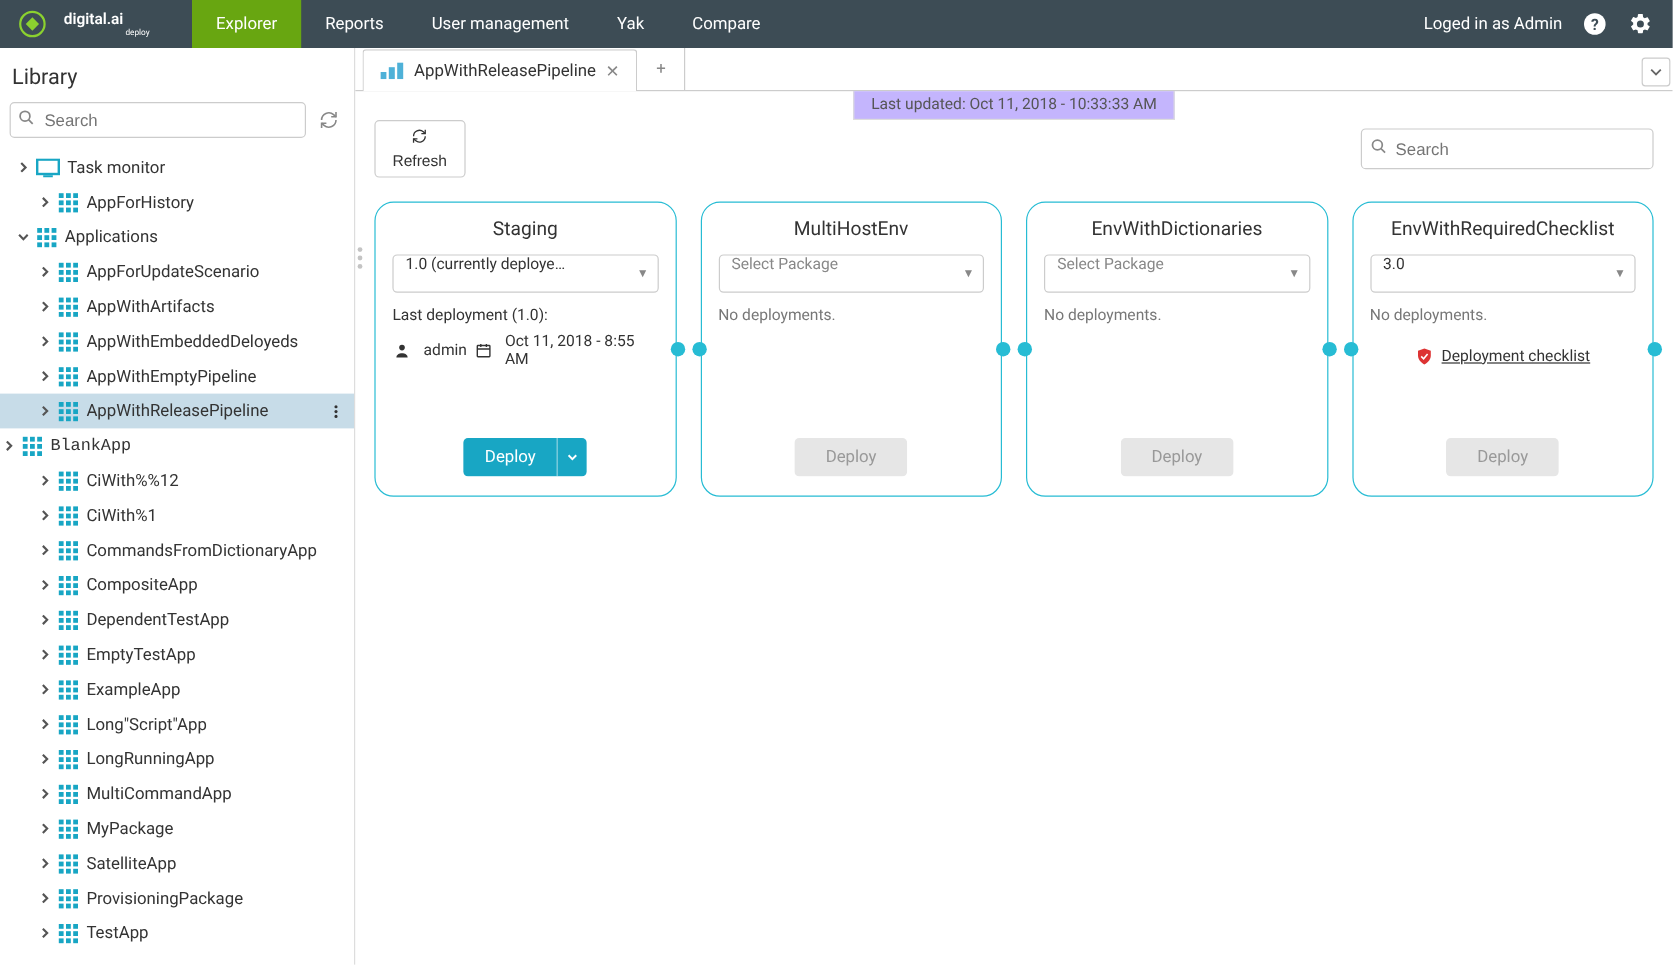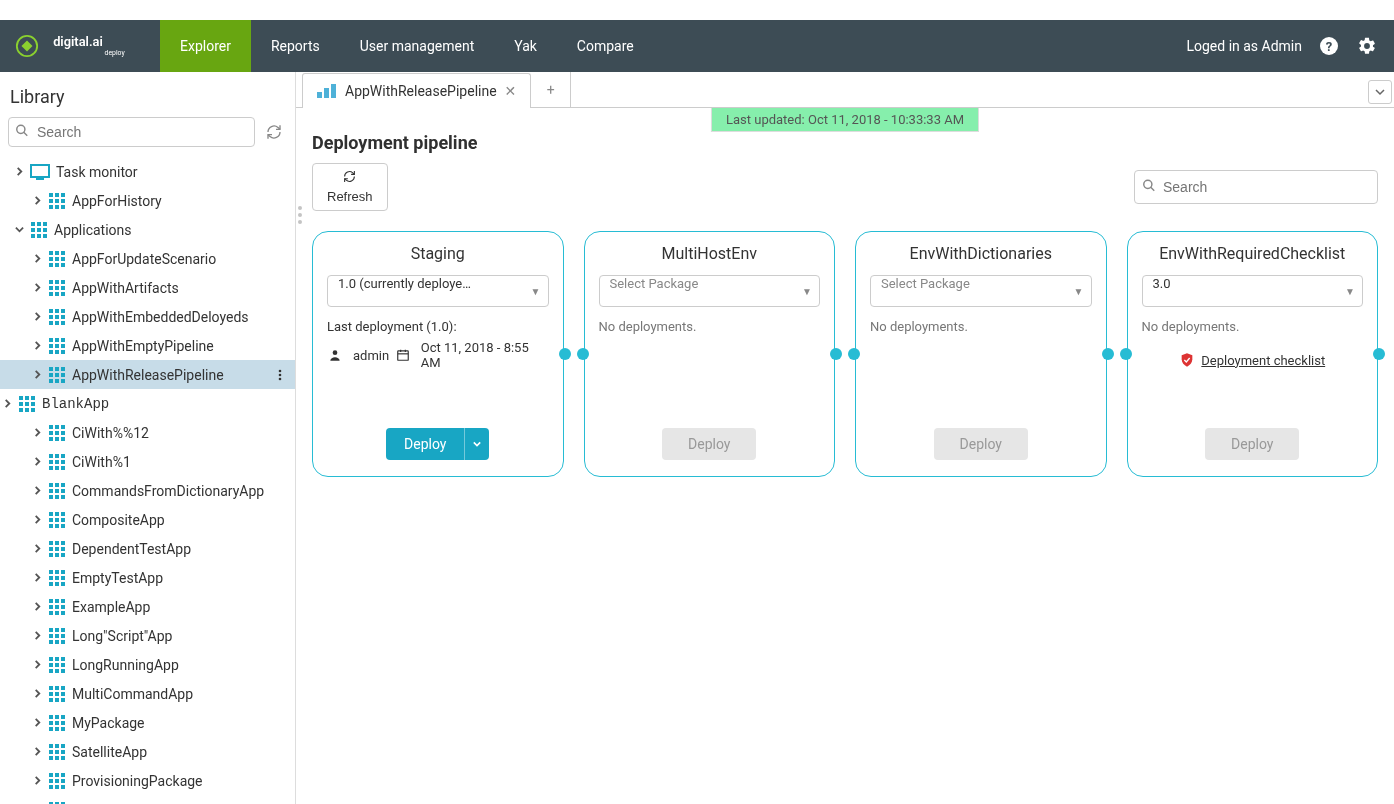--- a/index.html
+++ b/index.html
@@ -1,19 +1,19 @@
 <!DOCTYPE html>
 <html><head>
 <meta charset="utf-8">
 <style>
 * { box-sizing: border-box; margin: 0; padding: 0; }
 body { font-family: -apple-system, BlinkMacSystemFont, "Segoe UI", Roboto, Helvetica, Arial, sans-serif; font-size: 14px; color: #333; background: #fff; }
 
 
-.header { display: flex; align-items: center; background: #3d4c55; height: 52px; color: #fff; margin-top: 20px; }
+.header { display: flex; align-items: center; background: #3d4c55; height: 40px; color: #fff; }
 .logo { display: flex; align-items: center; gap: 6px; padding: 0 14px; height: 100%; }
 .logo svg { height: 24px; }
 .nav { display: flex; height: 100%; }
 .nav-item { display: flex; align-items: center; padding: 0 20px; cursor: pointer; color: #fff; font-size: 14px; }
 .nav-item.active { background: #68a611; }
 .header-right { margin-left: auto; display: flex; align-items: center; gap: 16px; padding-right: 16px; }
 .icon-btn { display: flex; align-items: center; justify-content: center; width: 22px; height: 22px; cursor: pointer; color: #fff; }
 
 
 .main-wrap { display: flex; height: calc(100vh - 40px); }
@@ -36,21 +36,21 @@
 .tree-menu { margin-left: auto; display: none; }
 .tree-item.selected .tree-menu { display: inline-flex; }
 
 .tabs { display: flex; align-items: stretch; height: 36px; border-bottom: 1px solid #ccc; position: relative; }
 .tab { display: flex; align-items: center; gap: 8px; padding: 0 14px; border-right: 1px solid #ccc; border-top: 1px solid #ccc; border-left: 1px solid #ccc; margin-left: 6px; border-radius: 3px 3px 0 0; background: #fff; position: relative; top: 1px; }
 .tab-icon { display: inline-flex; }
 .tab-close { color: #888; cursor: pointer; font-size: 14px; }
 .add-tab { width: 40px; display: flex; align-items: center; justify-content: center; border-right: 1px solid #ccc; cursor: pointer; color: #888; }
 .expand-btn { margin-left: auto; width: 24px; border: 1px solid #ccc; border-radius: 3px; display: flex; align-items: center; justify-content: center; margin-right: 2px; margin-top: 8px; height: 24px; cursor: pointer; color: #666; }
 
-.last-updated { position: absolute; top: 36px; left: 50%; transform: translateX(-50%); background: #86efac; border: 1px solid #ddd; border-top: none; padding: 4px 14px; font-size: 13px; color: #555; z-index: 2; }
+.last-updated { position: absolute; top: 36px; left: 50%; transform: translateX(-50%); background: #c4b5fd; border: 1px solid #ddd; border-top: none; padding: 4px 14px; font-size: 13px; color: #555; z-index: 2; }
 
 .page-body { padding: 24px 16px 16px; overflow: auto; flex: 1; }
 .page-title { font-size: 18px; font-weight: 700; color: #303030; margin-bottom: 10px; }
 
 .toolbar-row { display: flex; align-items: center; margin-bottom: 20px; }
 .refresh-btn { display: inline-flex; align-items: center; gap: 6px; border: 1px solid #ccc; border-radius: 4px; padding: 6px 14px; cursor: pointer; font-size: 13px; background: #fff; color: #333; flex-direction: column; }
 .pipeline-search { margin-left: auto; position: relative; width: 244px; }
 .pipeline-search input { width: 100%; height: 34px; padding: 0 8px 0 28px; border: 1px solid #ccc; border-radius: 4px; font-size: 14px; }
 .pipeline-search .search-icon { position: absolute; left: 8px; top: 50%; transform: translateY(-50%); color: #888; }
 
@@ -645,21 +645,20 @@
       <div class="expand-btn">
         <svg width="10" height="10" viewBox="0 0 10 10">
             <path d="M1 3l4 4 4-4" fill="none" stroke="#666" stroke-width="1.5"></path>
           </svg>
       </div>
     </div>
 
     <div class="last-updated">Last updated: Oct 11, 2018 - 10:33:33 AM</div>
 
     <div class="page-body">
-      <div class="page-title">Deployment pipeline</div>
       <div class="toolbar-row">
         <button class="refresh-btn">
           <svg width="13" height="13" viewBox="0 0 24 24" fill="none" stroke="#333" stroke-width="2">
               <path d="M21 2v6h-6"></path>
               <path d="M3 12a9 9 0 0 1 15-6.7L21 8"></path>
               <path d="M3 22v-6h6"></path>
               <path d="M21 12a9 9 0 0 1-15 6.7L3 16"></path>
             </svg>
           <span>Refresh</span>
         </button>

